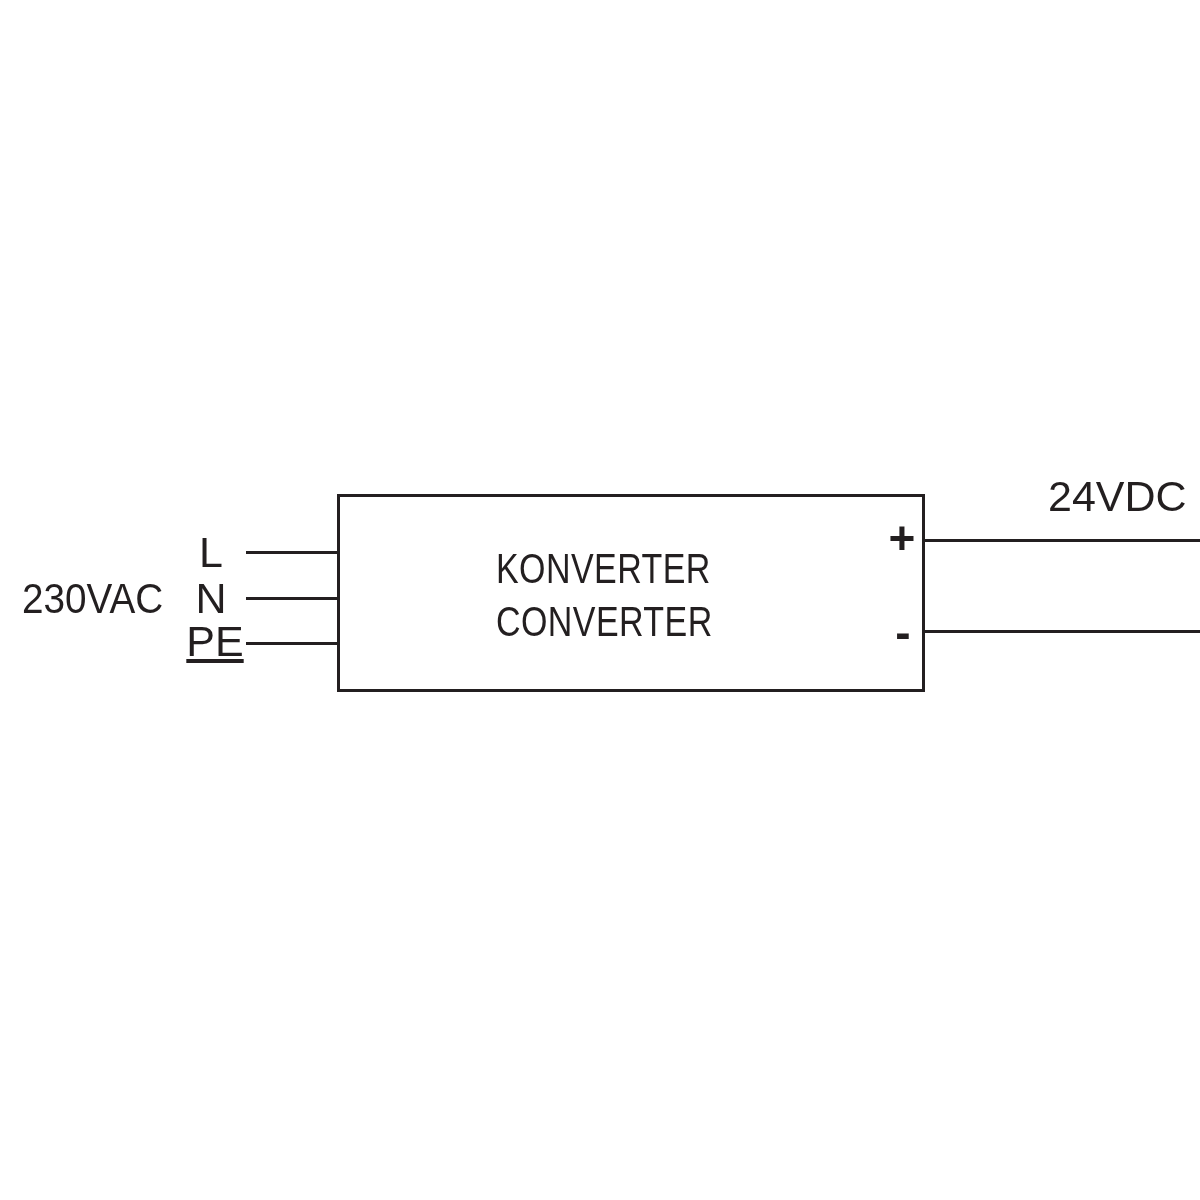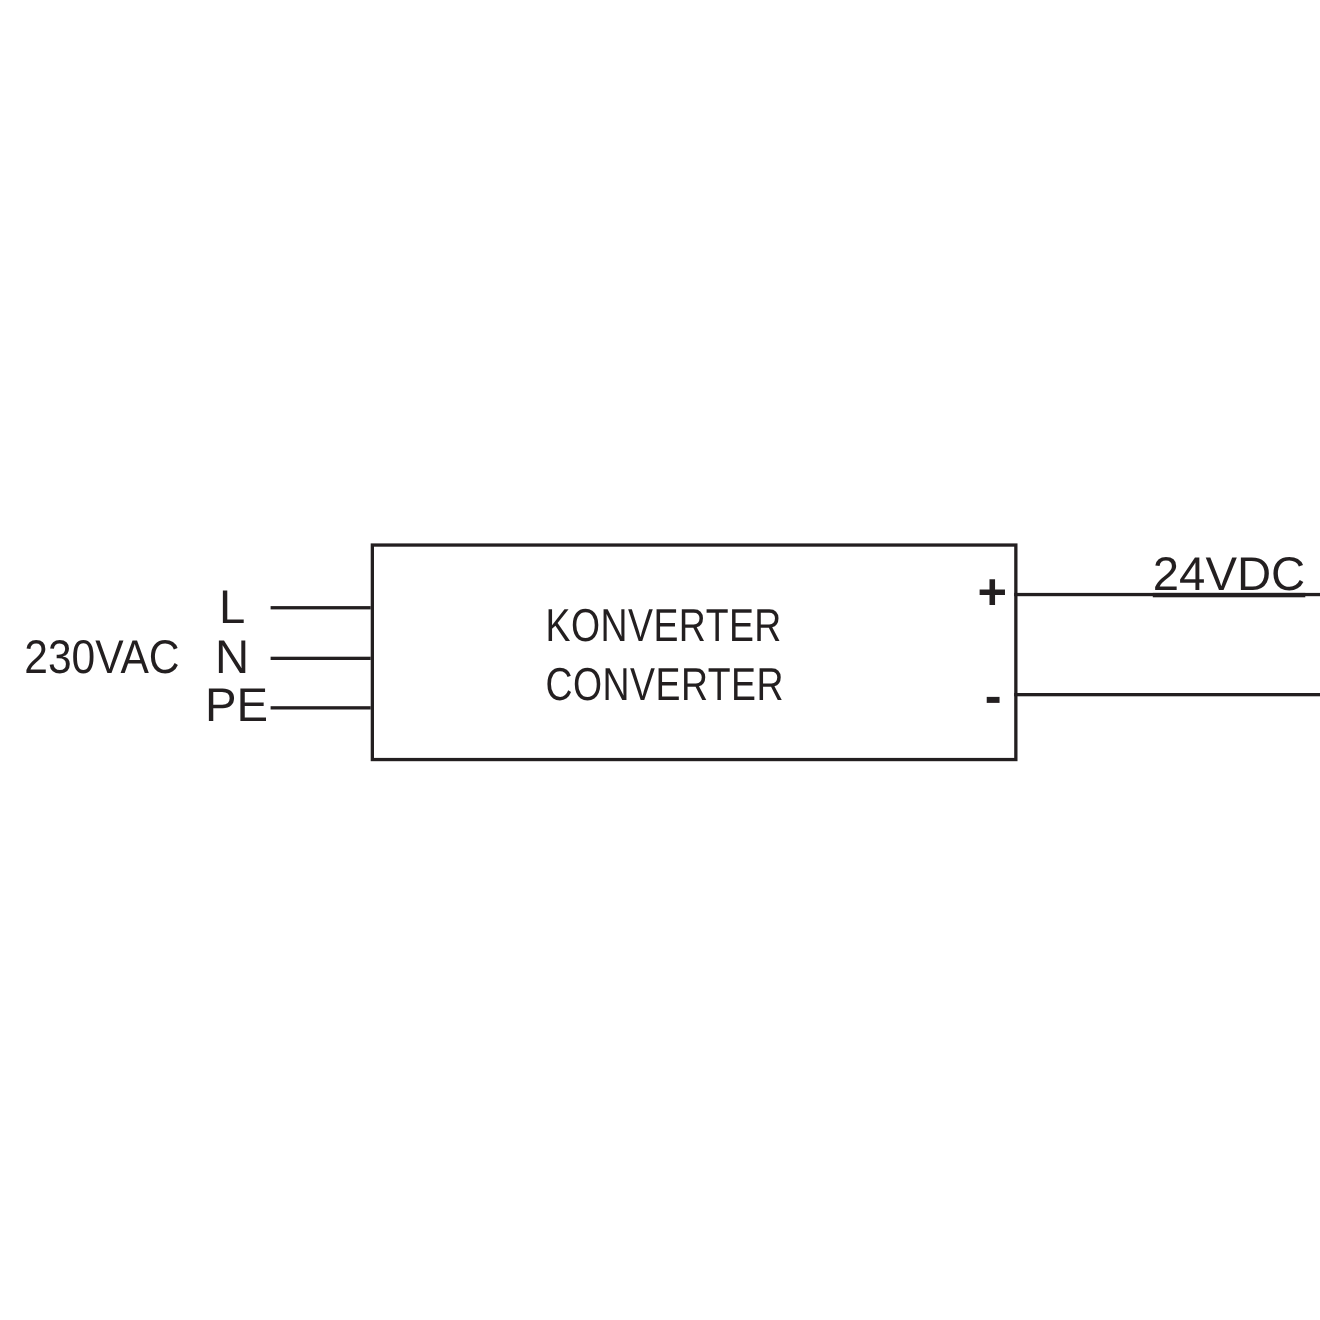--- a/index.html
+++ b/index.html
@@ -27,25 +27,24 @@
     left: 22px;
     top: 576px;
     transform: scaleX(0.9);
     transform-origin: left center;
   }
   .term {
     transform: translateX(-50%);
   }
   .term-l  { left: 211px; top: 530px; }
   .term-n  { left: 211px; top: 576px; }
-  .term-pe { left: 215px; top: 619px; }
+  .term-pe { left: 215px; top: 619px; text-decoration: underline; }
   .output-voltage {
     left: 1048px;
-    top: 500px;
-    text-decoration: underline;
+    top: 474px;
   }
   .wire {
     position: absolute;
     height: 3px;
     background: #231f20;
   }
   .wire-l  { left: 246px; top: 551px; width: 95px; }
   .wire-n  { left: 246px; top: 597px; width: 95px; }
   .wire-pe { left: 246px; top: 642px; width: 95px; }
   .wire-dc-pos { left: 922px; top: 539px; width: 278px; }

